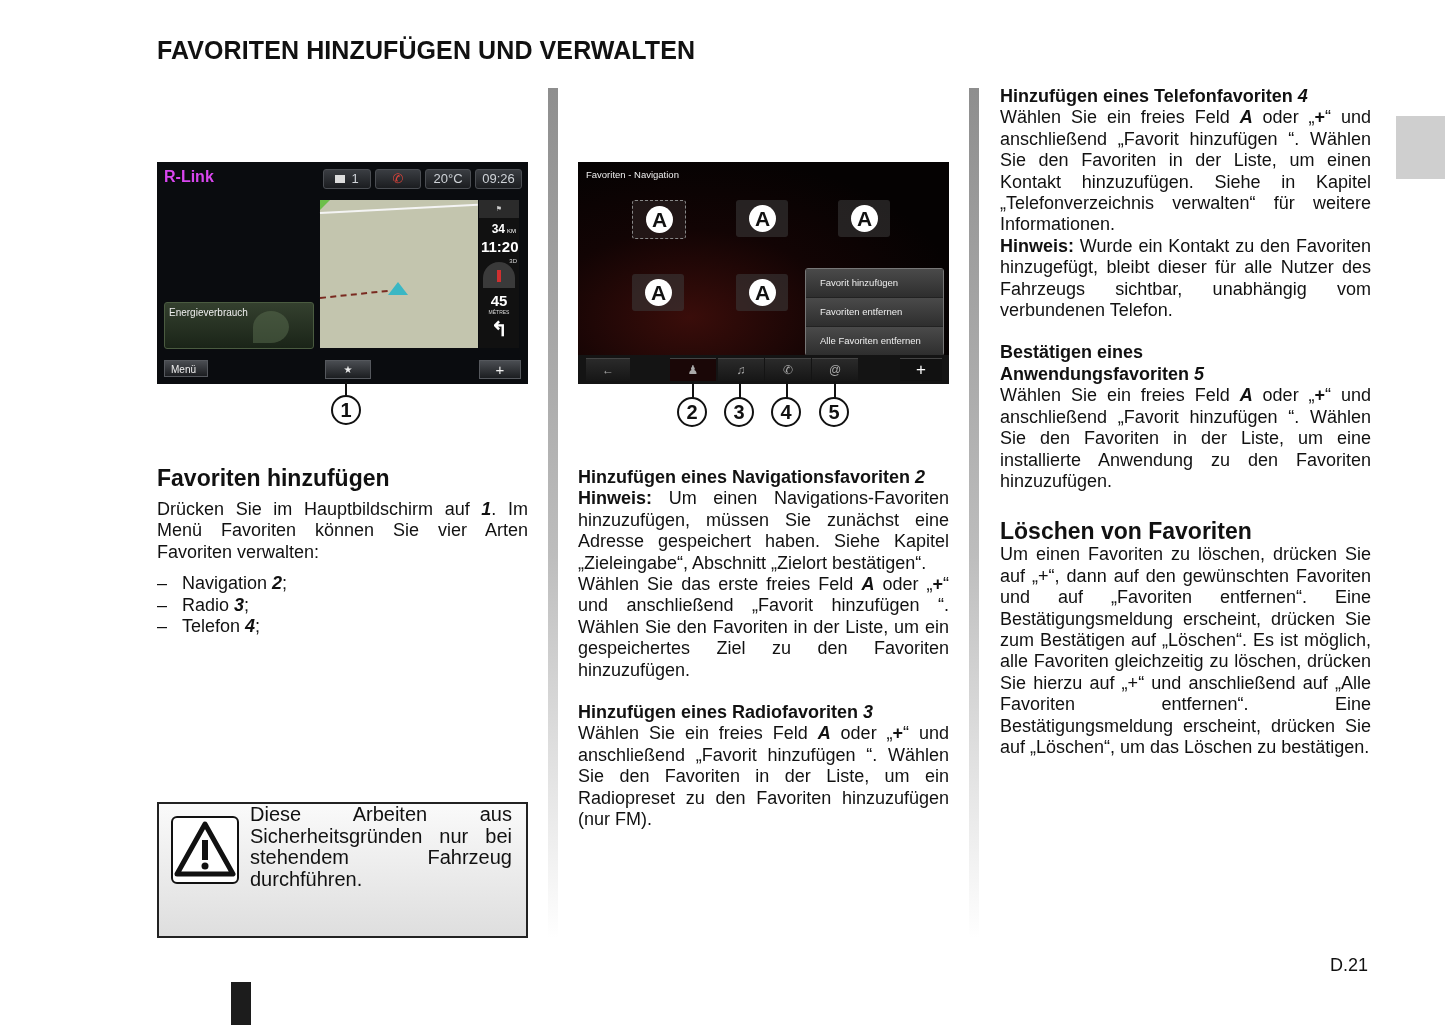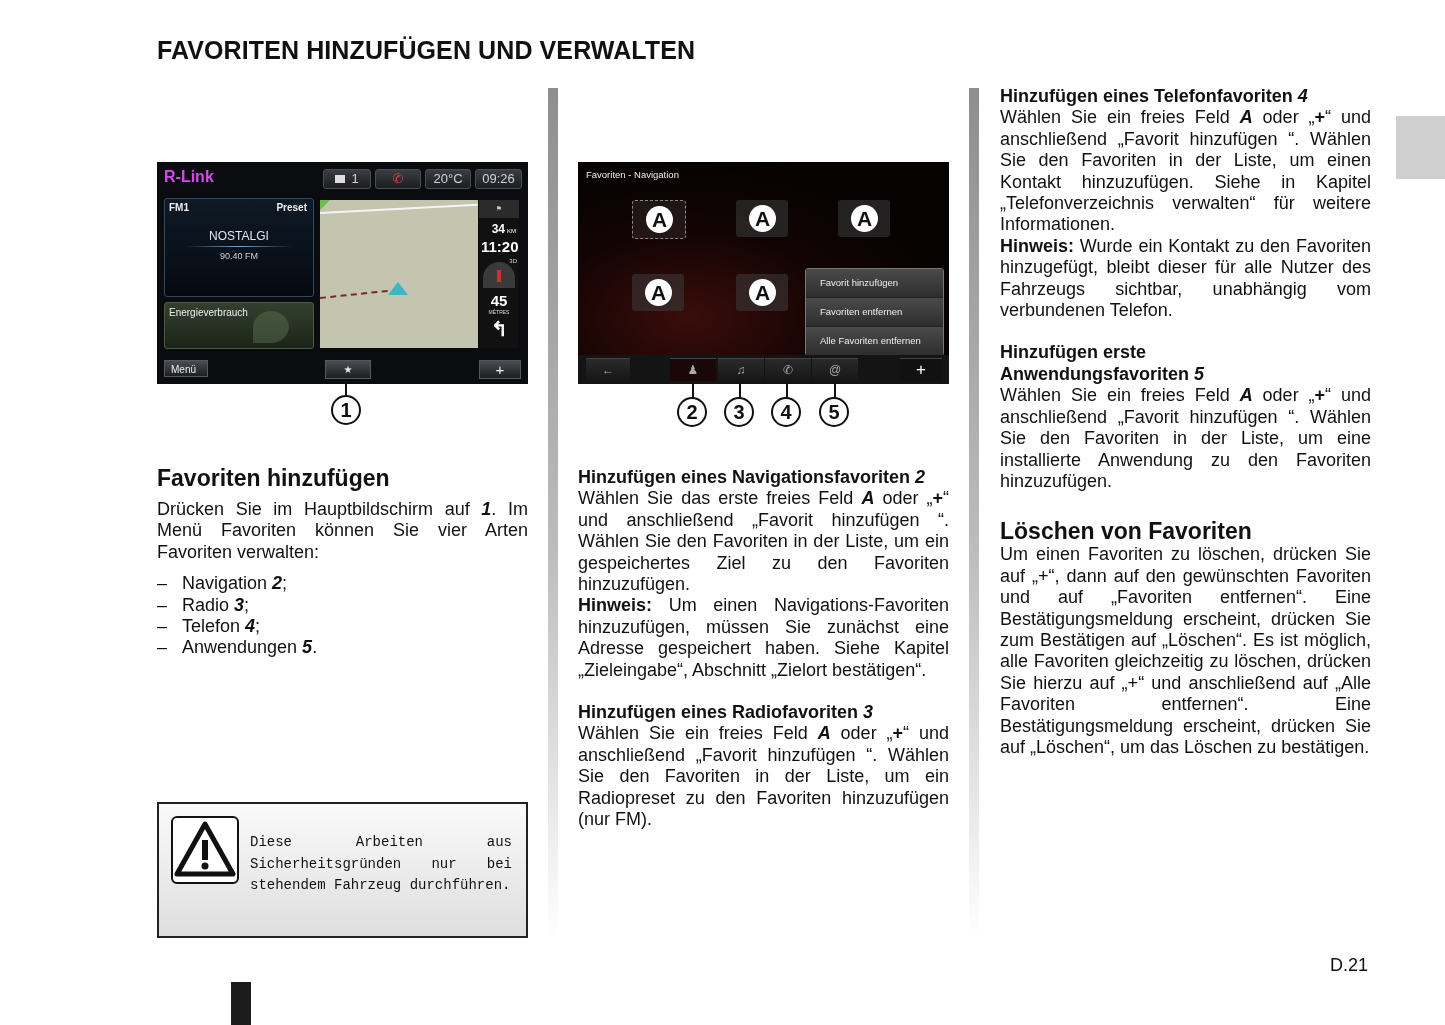--- a/index.html
+++ b/index.html
@@ -48,48 +48,41 @@
   .menu div { height:28px; line-height:28px; padding-left:14px; color:#eee; font-size:9.5px; border-bottom:1px solid #222;
               background:linear-gradient(#4a4a4a,#2e2e2e); }
   .tabbar { left:0; top:193px; width:371px; height:29px; background:#141414; }
   .tab { top:3px; width:46px; height:22px; background:linear-gradient(#2a2a2a,#161616); border-top:1px solid #444;
          color:#aaa; text-align:center; font-size:12px; line-height:22px; }
 
   
   .warn { left:157px; top:802px; width:367px; height:132px; border:2px solid #222;
           background:linear-gradient(#fafafa,#dedede); }
   .warn .icon { left:12px; top:12px; width:64px; height:64px; border:2px solid #111; border-radius:6px; background:#fff; }
-  .warn .txt { left:91px; top:28px; width:262px; font-size:14px; line-height:21.5px; text-align:justify;font-family:Liberation Mono, monospace; }
+  .warn .txt { left:91px; top:0; width:262px; font-size:20px; line-height:21.5px; text-align:justify; }
 </style>
 </head>
 <body>
 
 <div class="abs page-title">FAVORITEN HINZUFÜGEN UND VERWALTEN</div>
 <div class="abs col-rule" style="left:548px;"></div>
 <div class="abs col-rule" style="left:969px;"></div>
 <div class="abs side-tab"></div>
 <div class="abs bottom-mark"></div>
 <div class="abs page-num">D.21</div>
 
 <div class="abs scr s1">
   <div class="abs logo">R-Link</div>
   <div class="abs stat" style="left:166px;width:46px;">
     <span style="display:inline-block;width:10px;height:8px;background:#ddd;margin-right:6px;"></span><span>1</span>
   </div>
   <div class="abs stat" style="left:218px;width:44px;color:#e0433a;">✆</div>
   <div class="abs stat" style="left:268px;width:44px;">20°C</div>
   <div class="abs stat" style="left:318px;width:45px;">09:26</div>
 
-  <div class="abs card radio">
-    <span class="abs smalltxt" style="left:4px;top:3px;font-weight:bold;">FM1</span>
-    <span class="abs smalltxt" style="right:6px;top:3px;font-weight:bold;">Preset</span>
-    <span class="abs" style="left:0;width:148px;top:30px;text-align:center;color:#dfe6ee;font-size:12px;">NOSTALGI</span>
-    <div class="abs" style="left:20px;top:47px;width:108px;height:1px;background:linear-gradient(90deg,transparent,#6fa7d8,transparent);"></div>
-    <span class="abs" style="left:0;width:148px;top:52px;text-align:center;color:#c9d2db;font-size:9px;">90.40 FM</span>
-  </div>
   <div class="abs card energy">
     <span class="abs smalltxt" style="left:4px;top:4px;">Energieverbrauch</span>
     <div class="abs" style="left:88px;top:8px;width:36px;height:32px;border-radius:50% 50% 50% 0;background:rgba(90,110,80,0.5);"></div>
   </div>
   <div class="abs mapv">
     <div class="abs" style="left:0;top:0;width:0;height:0;border-top:10px solid #6cbf4a;border-right:10px solid transparent;"></div>
     <div class="abs" style="left:0;top:12px;width:158px;height:2px;background:#f4f4f4;transform:rotate(-3deg);transform-origin:left;"></div>
     <div class="abs" style="left:0;top:97px;width:68px;height:0;border-top:2px dashed #7a2a20;transform:rotate(-6deg);transform-origin:left;"></div>
     <div class="abs" style="left:68px;top:82px;width:0;height:0;border-left:10px solid transparent;border-right:10px solid transparent;border-bottom:13px solid #3ab7c4;"></div>
   </div>
@@ -152,44 +145,43 @@
 <div class="abs callout" style="left:771px;top:397px;">4</div>
 <div class="abs callout" style="left:819px;top:397px;">5</div>
 
 <div class="abs col-text" style="left:157px;top:465px;width:371px;">
   <h2 class="sec">Favoriten hinzufügen</h2>
   <p style="margin-top:8px;"><span>Drücken Sie im Hauptbildschirm auf </span><span class="bi">1</span><span>. Im Menü Favoriten können Sie vier Arten Favoriten verwalten:</span></p>
   <div style="margin-top:10px;">
     <div><span style="display:inline-block;width:25px;">–</span><span>Navigation </span><span class="bi">2</span>;</div>
     <div><span style="display:inline-block;width:25px;">–</span><span>Radio </span><span class="bi">3</span>;</div>
     <div><span style="display:inline-block;width:25px;">–</span><span>Telefon </span><span class="bi">4</span>;</div>
-    <div><span style="display:inline-block;width:25px;">–</span><span>Anwendungen </span><span class="bi">5</span>.</div>
   </div>
 </div>
 
 <div class="abs warn">
   <div class="abs icon">
     <svg width="64" height="64" viewBox="0 0 64 64">
       <polygon points="32,6 60,56 4,56" fill="none" stroke="#111" stroke-width="5" stroke-linejoin="round"></polygon>
       <rect x="29" y="22" width="6" height="20" fill="#111"></rect>
       <circle cx="32" cy="48" r="3.5" fill="#111"></circle>
     </svg>
   </div>
   <div class="abs txt">Diese Arbeiten aus Sicherheitsgründen nur bei stehendem Fahrzeug durchführen.</div>
 </div>
 
 <div class="abs col-text" style="left:578px;top:467px;width:371px;">
   <p class="bold"><span>Hinzufügen eines Navigationsfavoriten </span><span class="bi">2</span></p>
+  <p><span class="bold">Hinweis:</span><span> Um einen Navigations-Favoriten hinzuzufügen, müssen Sie zunächst eine Adresse gespeichert haben. Siehe Kapitel „Zieleingabe“, Abschnitt „Zielort bestätigen“.</span></p>
   <p><span>Wählen Sie das erste freies Feld </span><span class="bi">A</span><span> oder „</span><span class="bold">+</span><span>“ und anschließend „Favorit hinzufügen “. Wählen Sie den Favoriten in der Liste, um ein gespeichertes Ziel zu den Favoriten hinzuzufügen.</span></p>
-  <p><span class="bold">Hinweis:</span><span> Um einen Navigations-Favoriten hinzuzufügen, müssen Sie zunächst eine Adresse gespeichert haben. Siehe Kapitel „Zieleingabe“, Abschnitt „Zielort bestätigen“.</span></p>
   <p class="bold" style="margin-top:21px;"><span>Hinzufügen eines Radiofavoriten </span><span class="bi">3</span></p>
   <p><span>Wählen Sie ein freies Feld </span><span class="bi">A</span><span> oder „</span><span class="bold">+</span><span>“ und anschließend „Favorit hinzufügen “. Wählen Sie den Favoriten in der Liste, um ein Radiopreset zu den Favoriten hinzuzufügen (nur FM).</span></p>
 </div>
 
 <div class="abs col-text" style="left:1000px;top:86px;width:371px;">
   <p class="bold"><span>Hinzufügen eines Telefonfavoriten </span><span class="bi">4</span></p>
   <p><span>Wählen Sie ein freies Feld </span><span class="bi">A</span><span> oder „</span><span class="bold">+</span><span>“ und anschließend „Favorit hinzufügen “. Wählen Sie den Favoriten in der Liste, um einen Kontakt hinzuzufügen. Siehe in Kapitel „Telefonverzeichnis verwalten“ für weitere Informationen.</span></p>
   <p><span class="bold">Hinweis:</span><span> Wurde ein Kontakt zu den Favoriten hinzugefügt, bleibt dieser für alle Nutzer des Fahrzeugs sichtbar, unabhängig vom verbundenen Telefon.</span></p>
-  <p class="bold" style="margin-top:21px;"><span>Hinzufügen erste</span><br><span>Anwendungsfavoriten </span><span class="bi">5</span></p>
+  <p class="bold" style="margin-top:21px;"><span>Bestätigen eines</span><br><span>Anwendungsfavoriten </span><span class="bi">5</span></p>
   <p><span>Wählen Sie ein freies Feld </span><span class="bi">A</span><span> oder „</span><span class="bold">+</span><span>“ und anschließend „Favorit hinzufügen “. Wählen Sie den Favoriten in der Liste, um eine installierte Anwendung zu den Favoriten hinzuzufügen.</span></p>
   <h2 class="sec" style="margin-top:26px;">Löschen von Favoriten</h2>
   <p>Um einen Favoriten zu löschen, drücken Sie auf „+“, dann auf den gewünschten Favoriten und auf „Favoriten entfernen“. Eine Bestätigungsmeldung erscheint, drücken Sie zum Bestätigen auf „Löschen“. Es ist möglich, alle Favoriten gleichzeitig zu löschen, drücken Sie hierzu auf „+“ und anschließend auf „Alle Favoriten entfernen“. Eine Bestätigungsmeldung erscheint, drücken Sie auf „Löschen“, um das Löschen zu bestätigen.</p>
 </div>
 
 </body></html>

